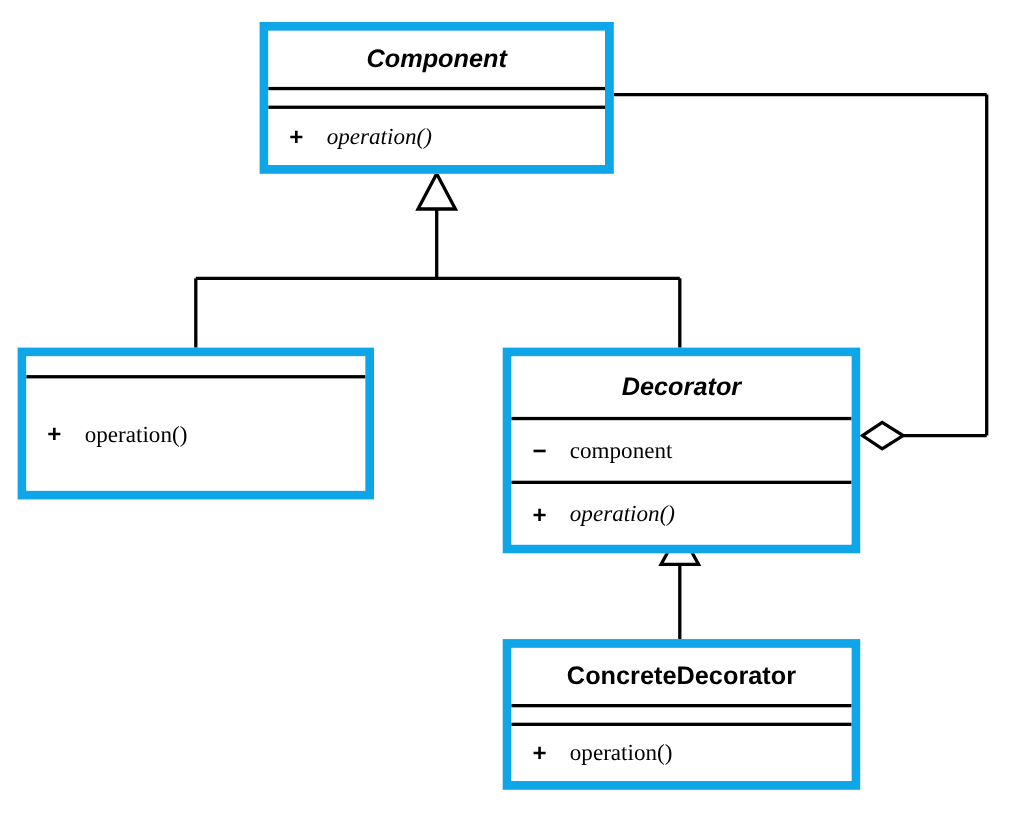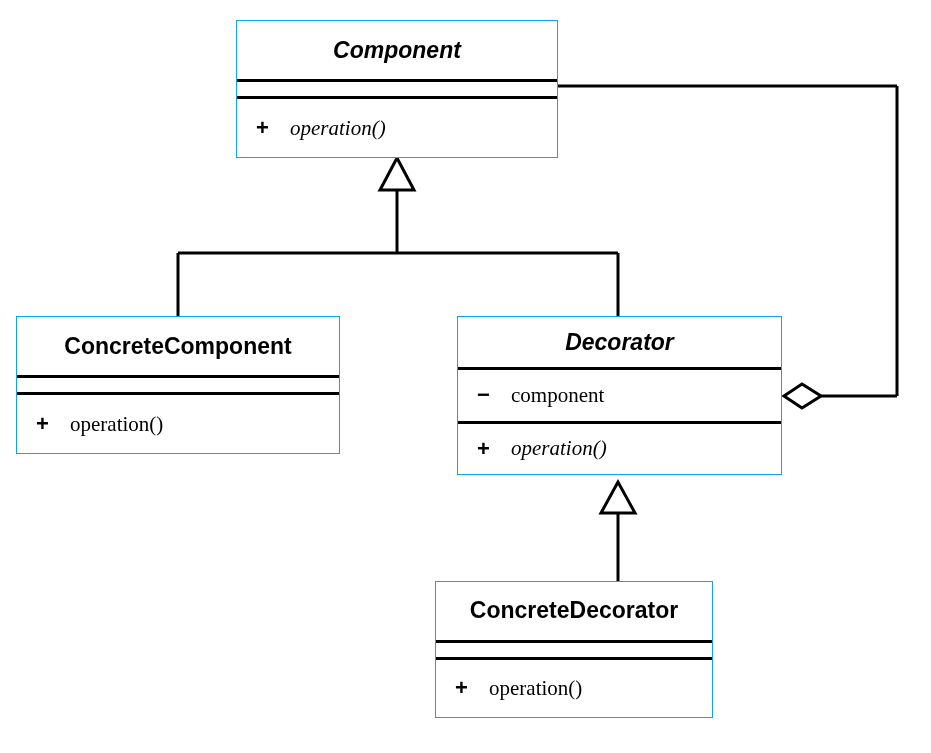--- a/index.html
+++ b/index.html
@@ -21,21 +21,21 @@
     position: absolute;
     left: 0;
     top: 0;
     width: 931px;
     height: 753px;
   }
   .uml-class {
     position: absolute;
     box-sizing: border-box;
     background: #ffffff;
-    border: 1px solid #0ea5e9;
+    border: 8px solid #0ea5e9;
     display: flex;
     flex-direction: column;
     z-index: 5;
   }
   .compartment {
     box-sizing: border-box;
     background: #ffffff;
     display: flex;
     align-items: center;
     overflow: hidden;
@@ -113,41 +113,40 @@
   <div class="uml-class" style="left:236px; top:20px; width:322px; height:138px;">
     <div class="compartment cls-title abstract" style="flex:1;">Component</div>
     <div class="compartment cls-empty"></div>
     <div class="compartment member" style="flex:1;">
       <span class="vis">+</span>
         <span class="mname abstract">operation()</span>
     </div>
   </div>
 
   <div class="uml-class" style="left:16px; top:316px; width:324px; height:138px;">
-    <div class="compartment cls-title" style="flex:1;">ConcreteComponent</div>
     <div class="compartment cls-empty"></div>
     <div class="compartment member" style="flex:1;">
       <span class="vis">+</span>
         <span class="mname">operation()</span>
     </div>
   </div>
 
-  <div class="uml-class" style="left:457px; top:316px; width:325px; height:159px;">
+  <div class="uml-class" style="left:457px; top:316px; width:325px; height:187px;">
     <div class="compartment cls-title abstract" style="flex:1;">Decorator</div>
     <div class="compartment member" style="flex:1;">
       <span class="vis">−</span>
         <span class="mname">component</span>
     </div>
     <div class="compartment member" style="flex:1;">
       <span class="vis">+</span>
         <span class="mname abstract">operation()</span>
     </div>
   </div>
 
-  <div class="uml-class" style="left:435px; top:581px; width:278px; height:137px;">
+  <div class="uml-class" style="left:457px; top:581px; width:325px; height:137px;">
     <div class="compartment cls-title" style="flex:1;">ConcreteDecorator</div>
     <div class="compartment cls-empty"></div>
     <div class="compartment member" style="flex:1;">
       <span class="vis">+</span>
         <span class="mname">operation()</span>
     </div>
   </div>
 
 </div>
 

